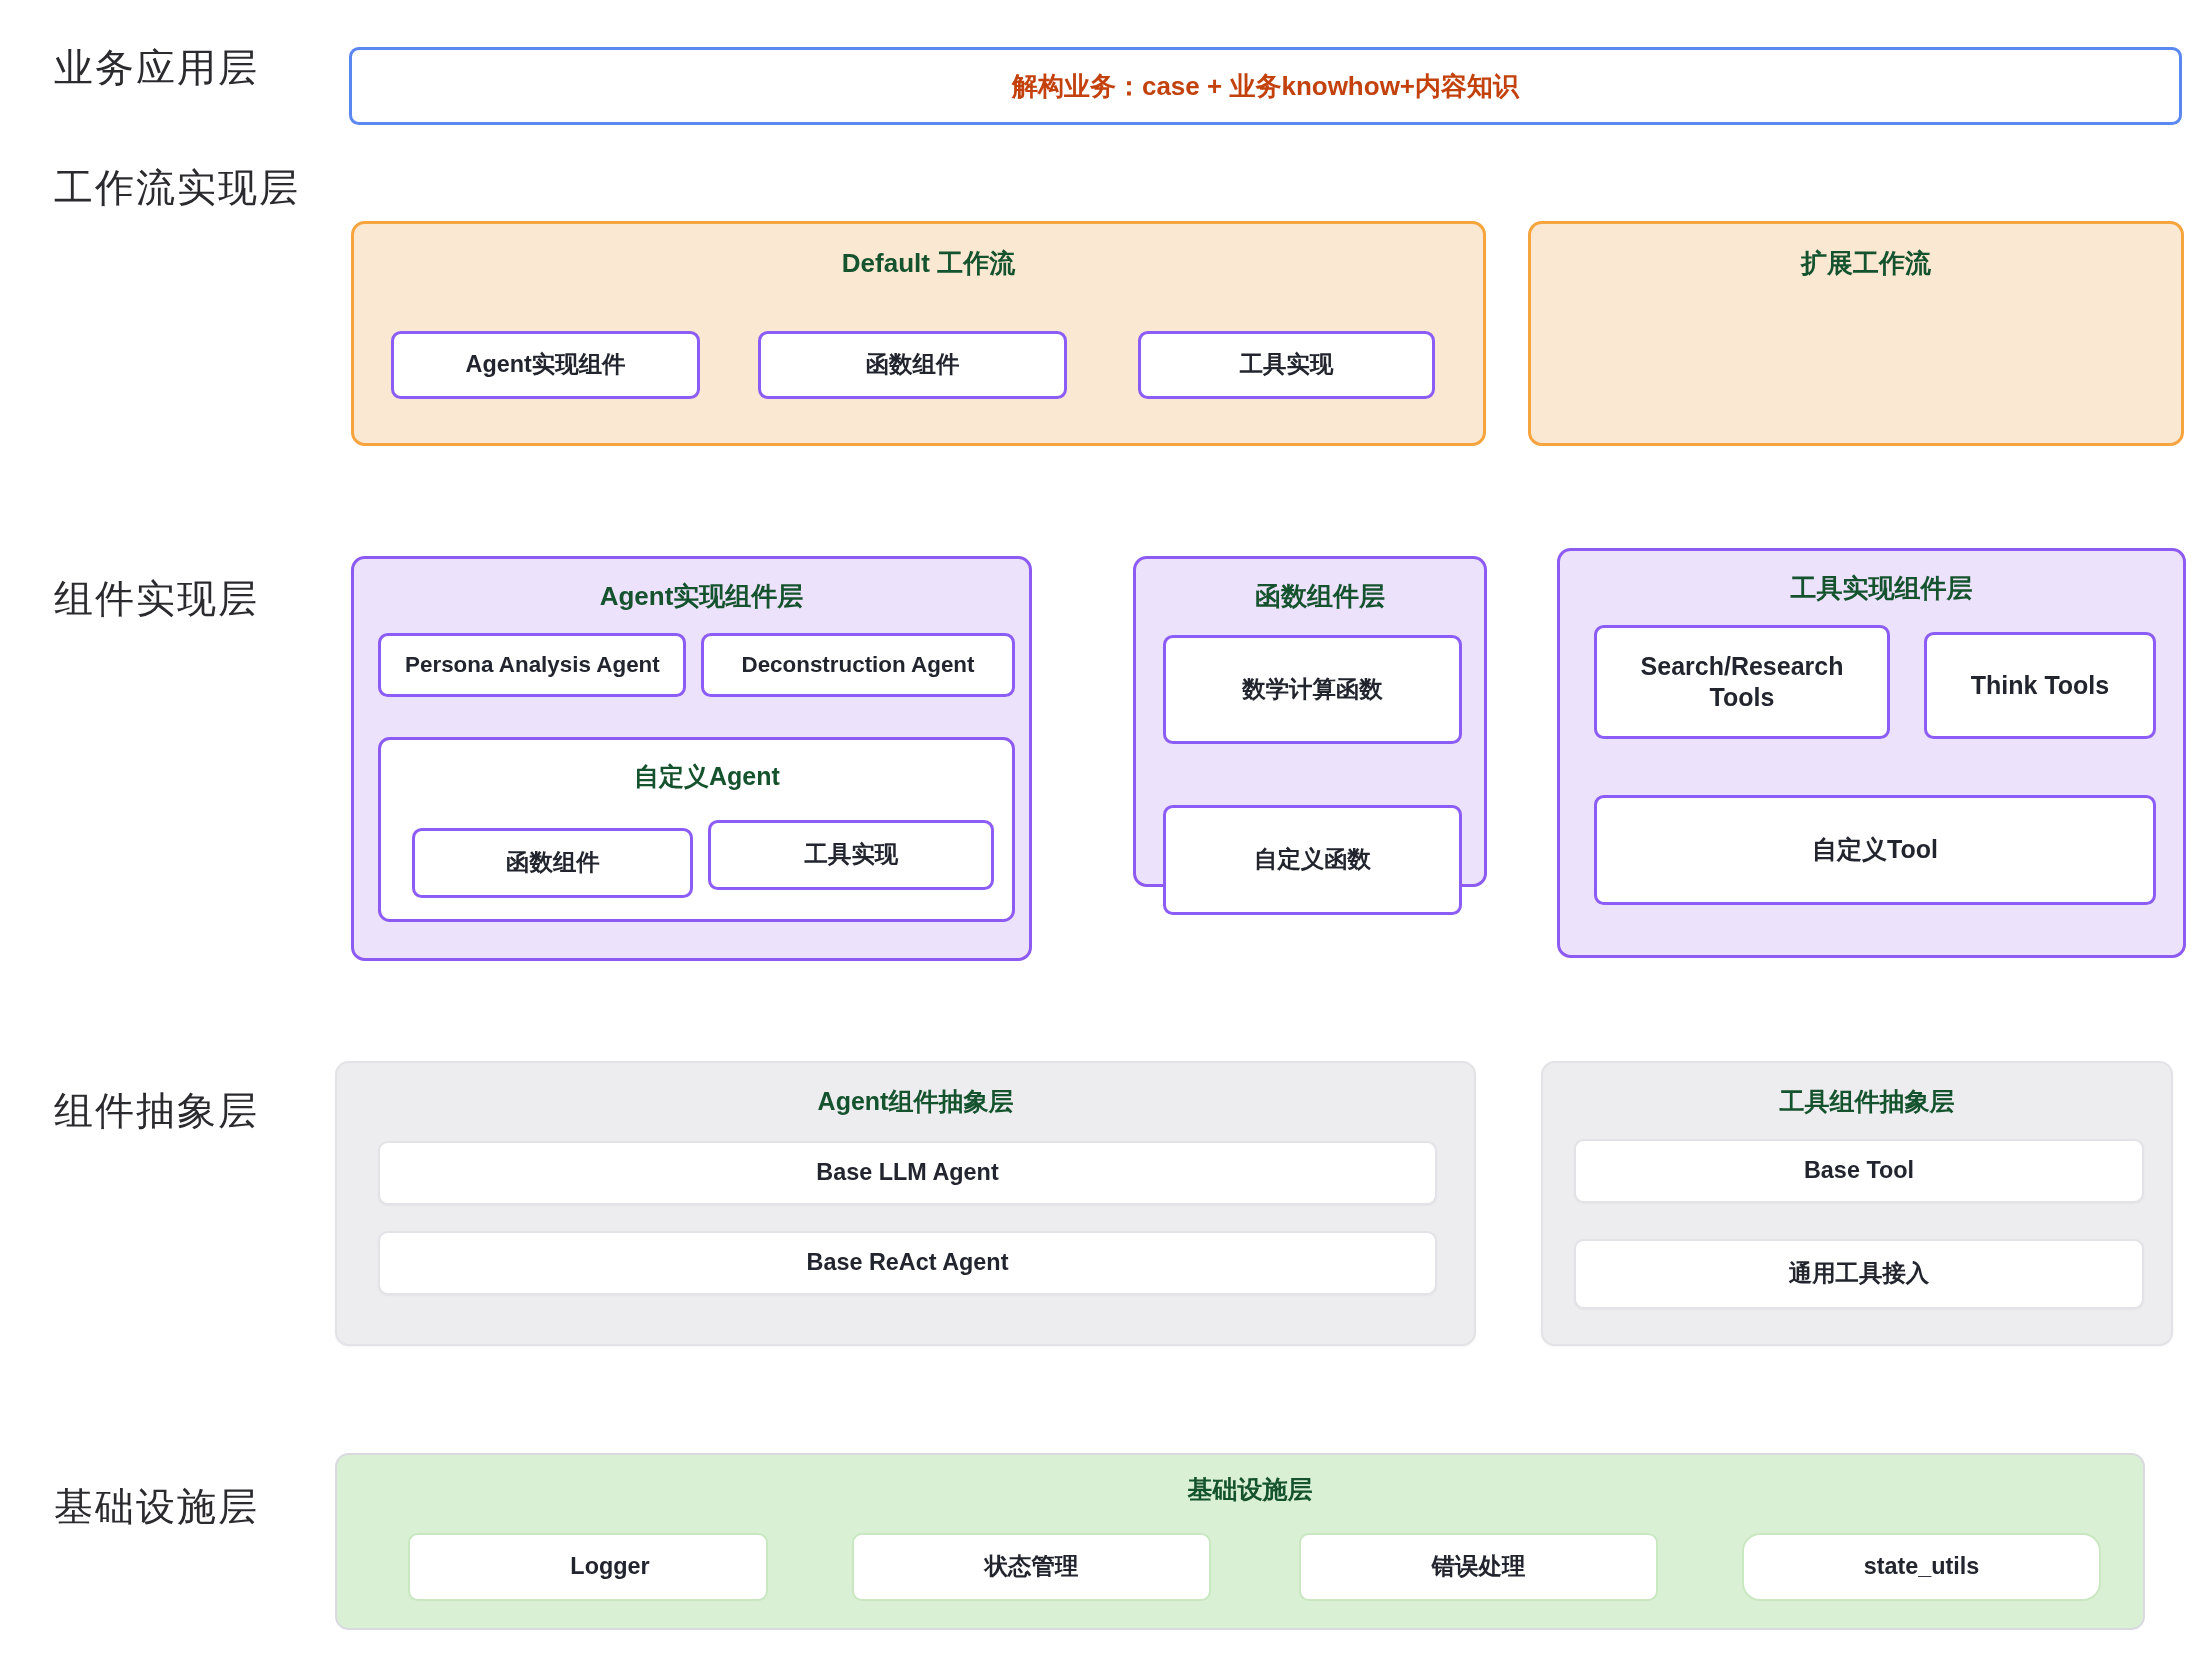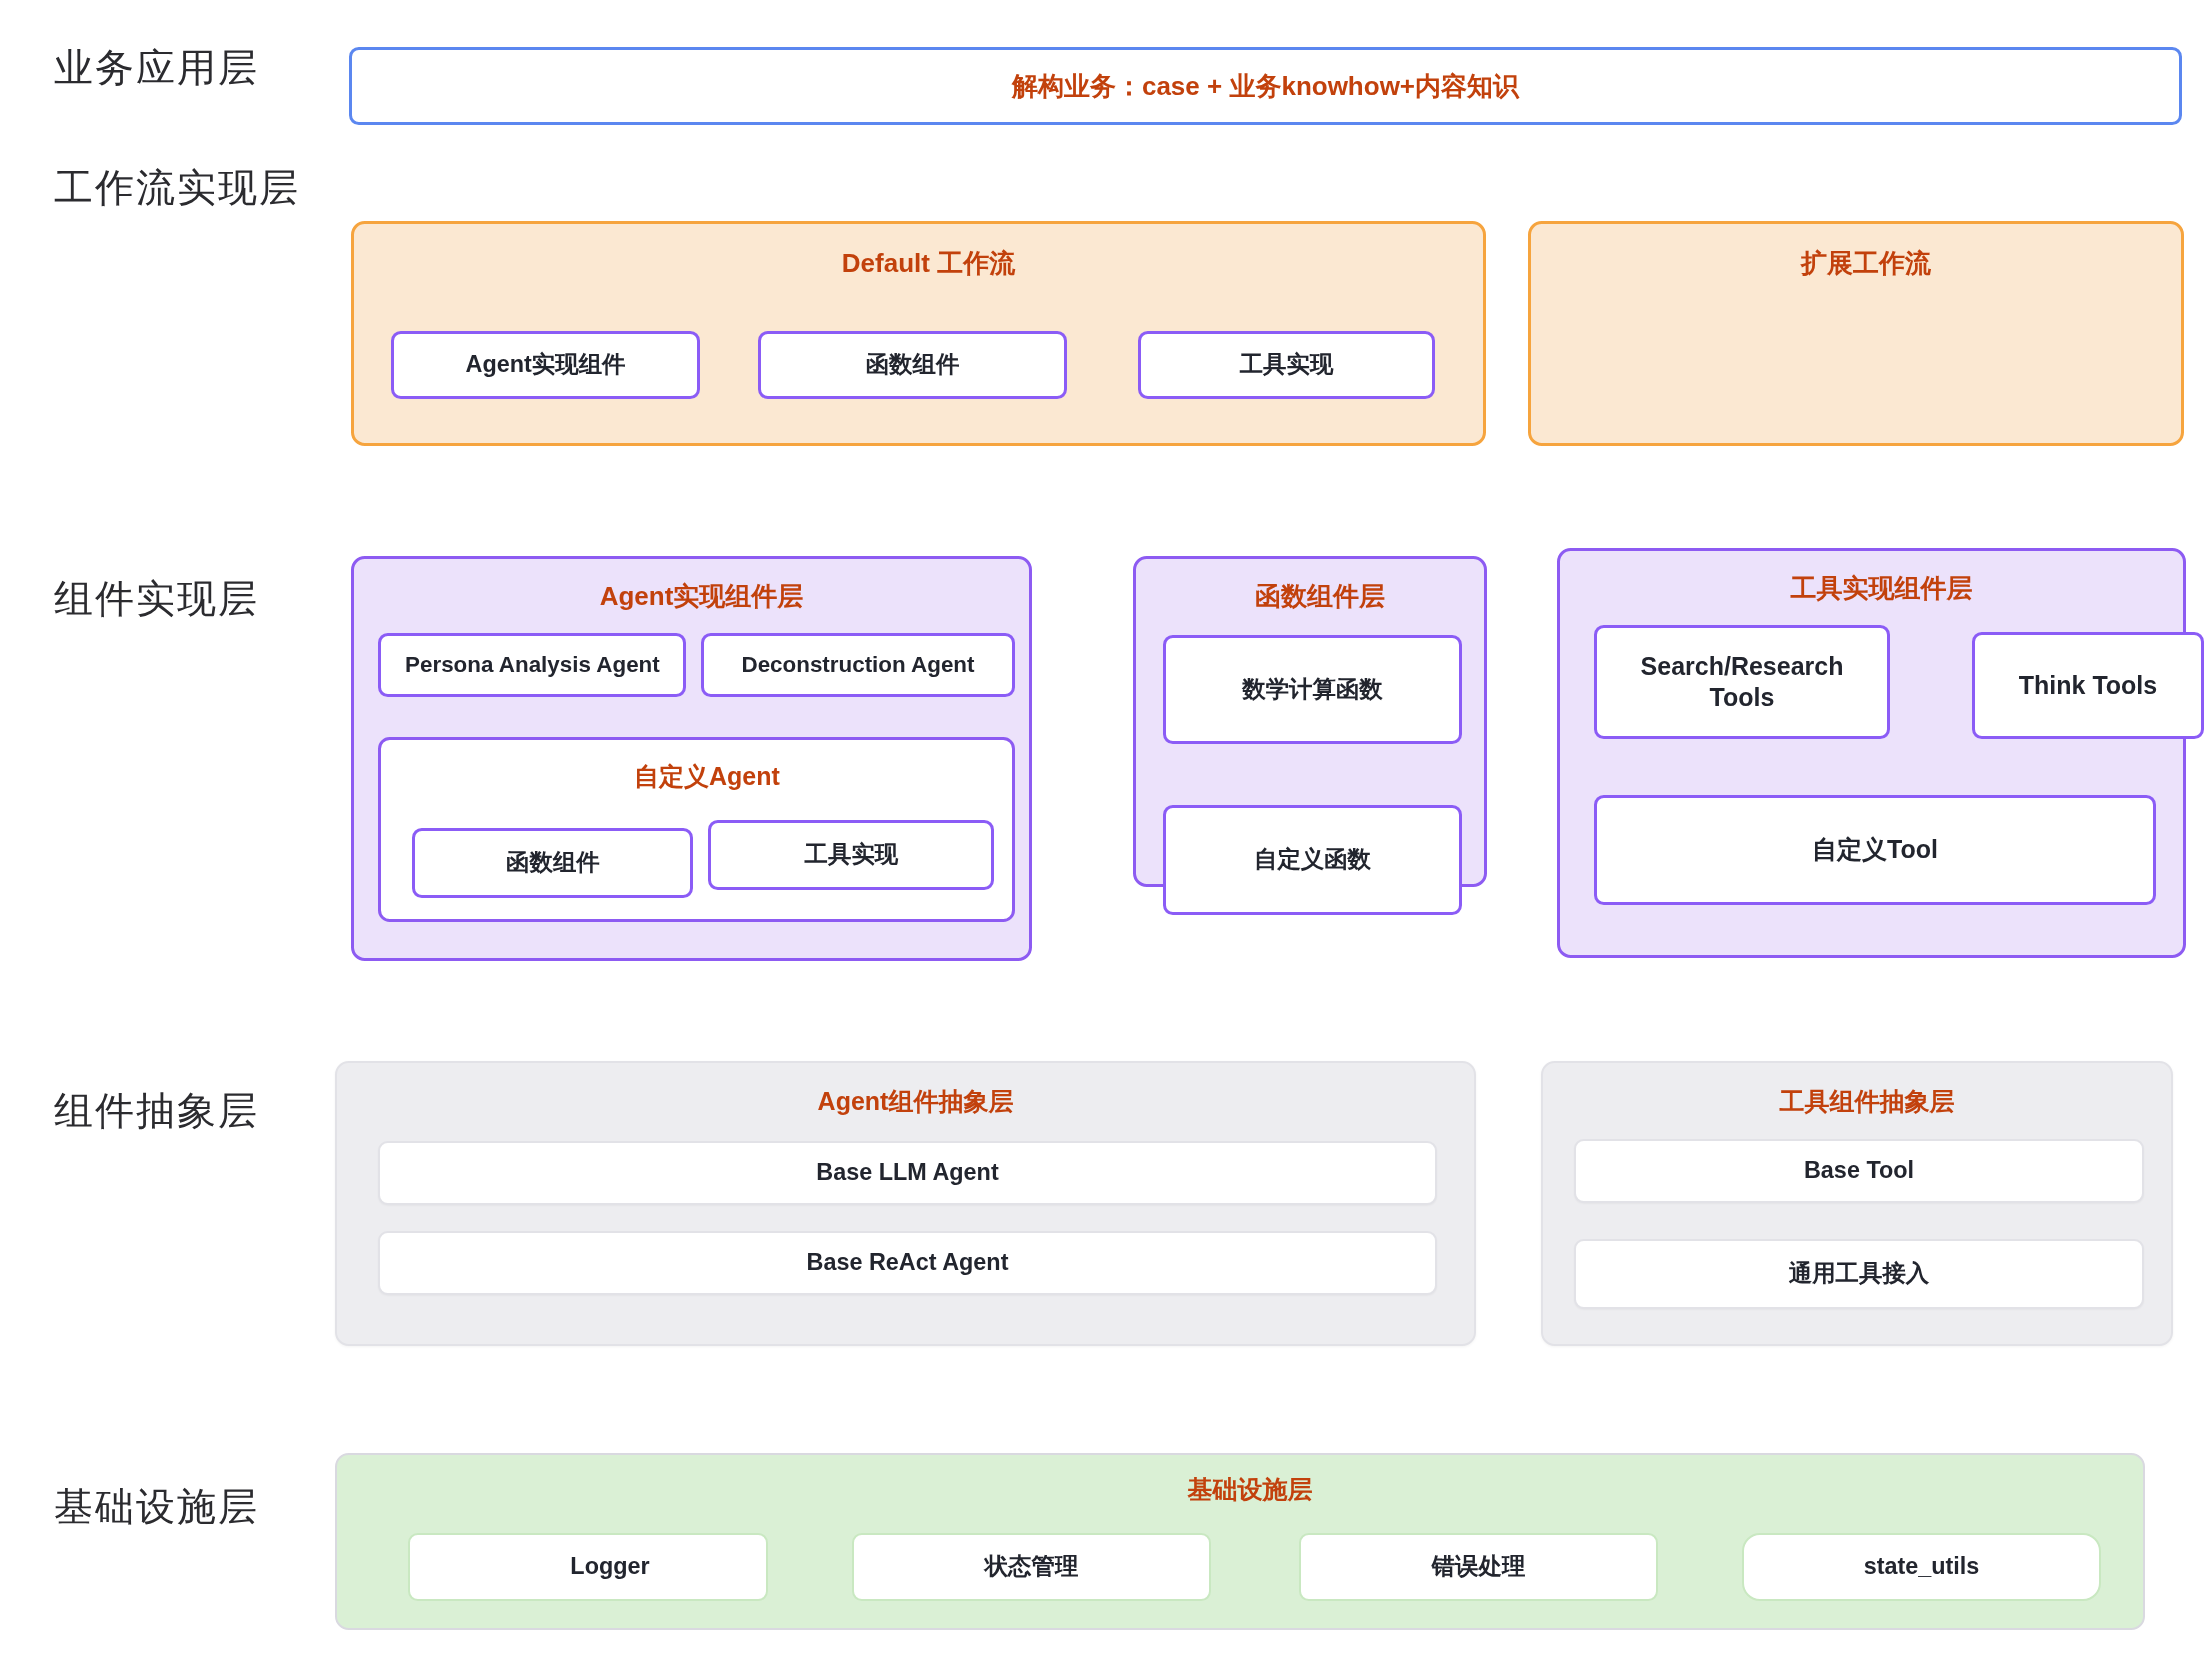--- a/index.html
+++ b/index.html
@@ -26,21 +26,21 @@
   .panel {
     position: absolute;
     border-radius: 13.7px;
   }
   .panel-title {
     position: absolute;
     left: 0; right: 0;
     text-align: center;
     font-size: 26px;
     font-weight: 700;
-    color: #c2410c;
+    color: #14532d;
     white-space: nowrap;
     margin-left: 20px;
   }
   .node {
     position: absolute;
     background: #ffffff;
     border-radius: 9.8px;
     display: flex;
     align-items: center;
     justify-content: center;
@@ -135,21 +135,21 @@
 
   <div class="panel purple-panel" style="left:1133px; top:556px; width:354px; height:331px;">
     <div class="panel-title" style="top:19.5px;">函数组件层</div>
     <div class="node purple-node" style="left:27px; top:76px; width:299px; height:109px;">数学计算函数</div>
     <div class="node purple-node" style="left:27px; top:246px; width:299px; height:110px;">自定义函数</div>
   </div>
 
   <div class="panel purple-panel" style="left:1557px; top:548px; width:629px; height:410px;">
     <div class="panel-title" style="top:19.5px;">工具实现组件层</div>
     <div class="node purple-node" style="left:34px; top:74px; width:296px; height:114px; font-size:25px; padding:12px 29px;">Search/Research Tools</div>
-    <div class="node purple-node" style="left:364px; top:81px; width:232px; height:107px; font-size:25px;margin-left:48px;">Think Tools</div>
+    <div class="node purple-node" style="left:364px; top:81px; width:232px; height:107px; font-size:25px;">Think Tools</div>
     <div class="node purple-node" style="left:34px; top:244px; width:562px; height:110px; font-size:25px;">自定义Tool</div>
   </div>
 
   <div class="panel gray-panel" style="left:335px; top:1061px; width:1141px; height:285px;">
     <div class="panel-title" style="top:21.5px; font-size:25px;">Agent组件抽象层</div>
     <div class="node gray-node" style="left:41px; top:78px; width:1059px; height:64px;">Base LLM Agent</div>
     <div class="node gray-node" style="left:41px; top:168px; width:1059px; height:64px;">Base ReAct Agent</div>
   </div>
 
   <div class="panel gray-panel" style="left:1541px; top:1061px; width:632px; height:285px;">

